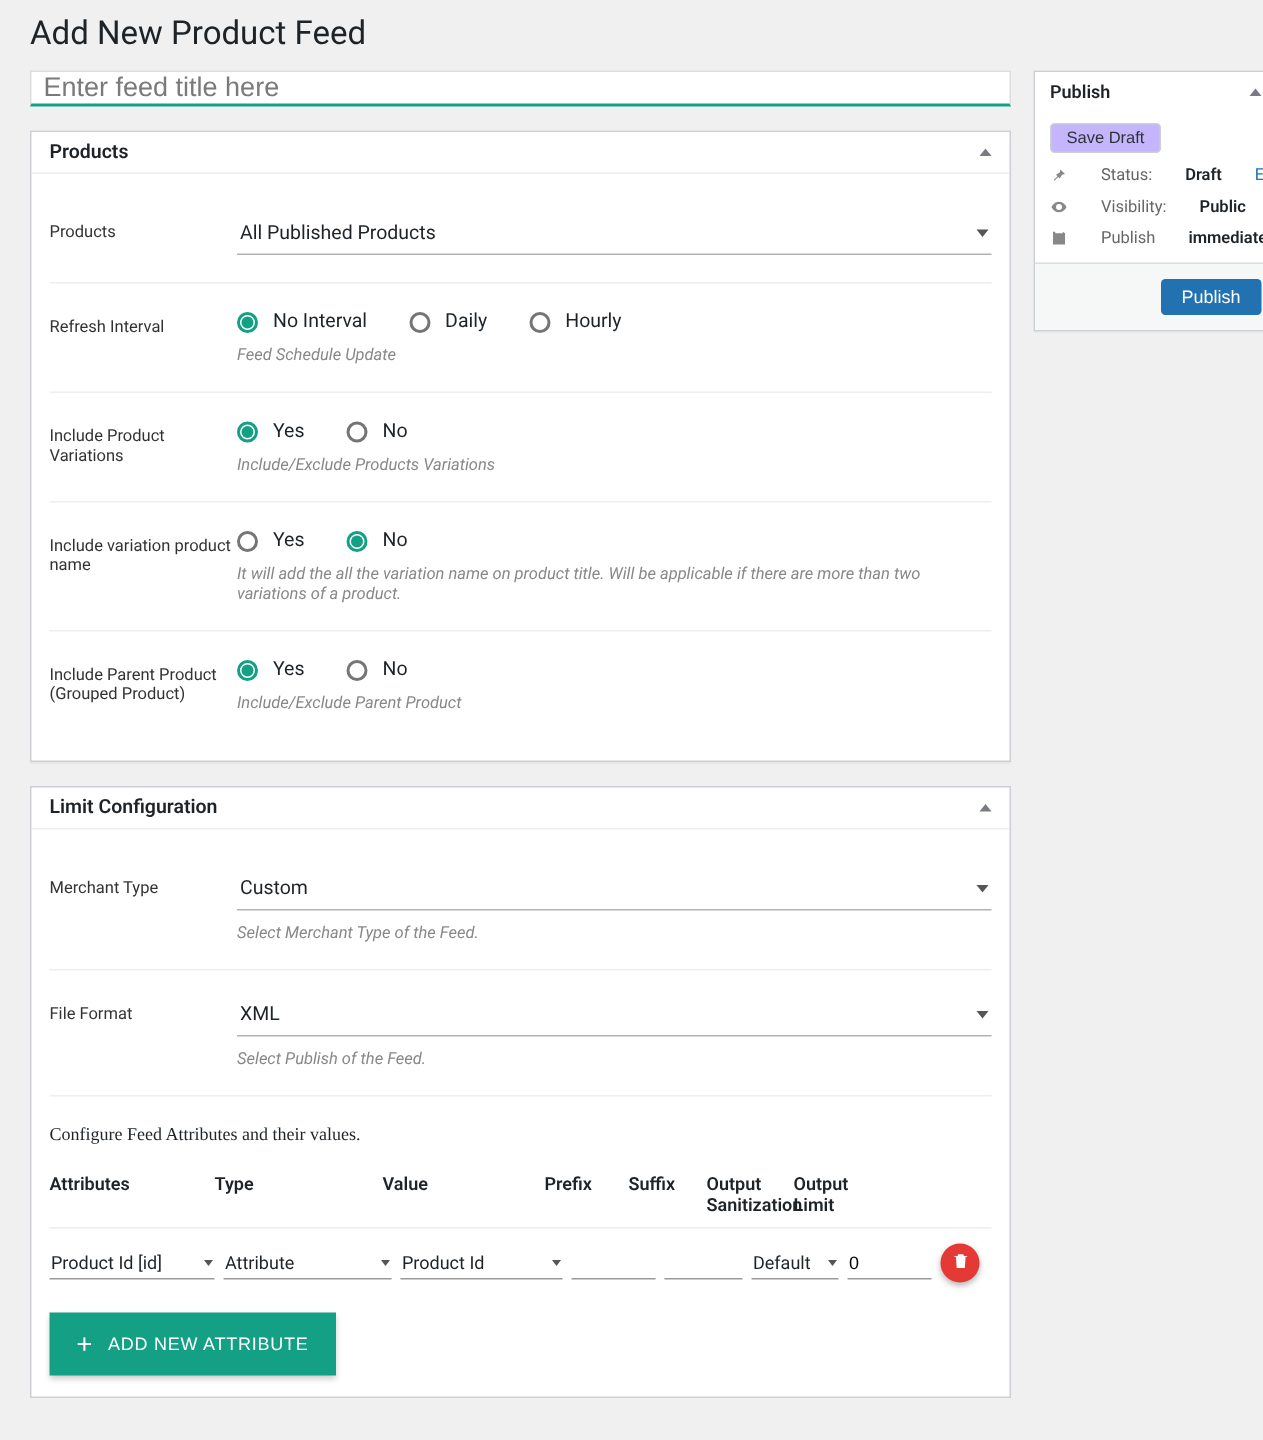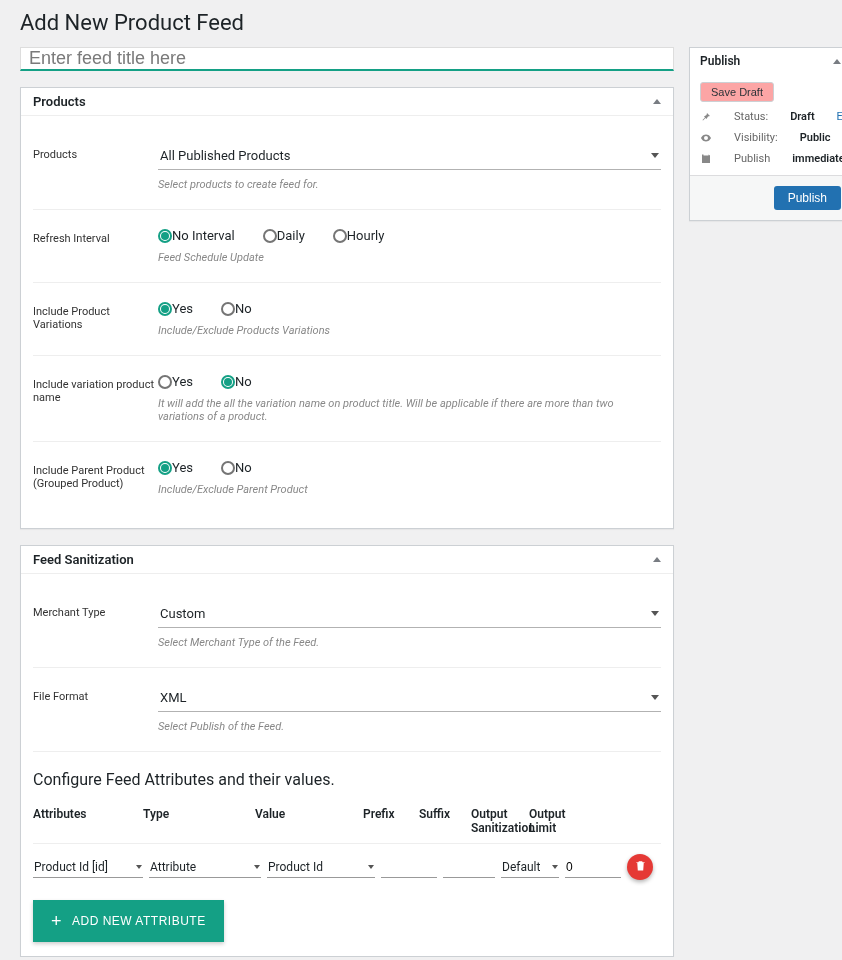--- a/index.html
+++ b/index.html
@@ -67,21 +67,21 @@
 .mat-select .caret {
   width: 0; height: 0;
   border-left: 4px solid transparent;
   border-right: 4px solid transparent;
   border-top: 5px solid #555;
 }
 .helper { font-size: 11px; font-style: italic; color: #888; margin-top: 8px; }
 
 .radio-group { display: flex; gap: 28px; align-items: center; }
 .radio {
-  display: flex; align-items: center; cursor: pointer;
+  display: flex; align-items: center; gap: 10px; cursor: pointer;
   font-size: 13px;
 }
 .radio-circle {
   width: 14px; height: 14px; border: 2px solid #757575; border-radius: 50%;
   display: flex; align-items: center; justify-content: center;
 }
 .radio.checked .radio-circle { border-color: #14a085; }
 .radio.checked .radio-circle::after {
   content: ""; width: 8px; height: 8px; background: #14a085; border-radius: 50%;
 }
@@ -126,36 +126,36 @@
 .add-attr-btn {
   display: inline-flex; align-items: center; gap: 10px;
   background: #14a085; color: #fff; text-transform: uppercase;
   font-size: 12px; font-weight: 500; letter-spacing: 0.5px;
   padding: 12px 18px; border: none; cursor: pointer;
   box-shadow: 0 2px 4px rgba(0,0,0,0.2);
   margin-top: 10px;
 }
 .plus-ic { font-size: 18px; line-height: 1; }
 
-.configure-text { font-size: 16px; padding: 18px 0 10px 0; }
+.configure-text { font-size: 12px; padding: 18px 0 10px 0; font-family: Liberation Serif, serif; }
 
 
 .side-postbox {
   background: #fff;
   border: 1px solid #ccd0d4;
   box-shadow: 0 1px 1px rgba(0,0,0,.04);
 }
 .side-postbox .hdr {
   display: flex; justify-content: space-between; align-items: center;
   padding: 6px 10px;
 }
 .side-postbox .hdr h2 { font-size: 12px; font-weight: 600; }
 .side-inside { padding: 8px 10px 10px 10px; font-size: 11px; }
 .save-draft-btn {
-  background: #fca5a5; border: 1px solid #ccd0d4; color: #2c3338;
+  background: #c4b5fd; border: 1px solid #ccd0d4; color: #2c3338;
   padding: 3px 10px; font-size: 11px; border-radius: 3px; cursor: pointer;
 }
 .pub-row { display: flex; align-items: center; gap: 22px; margin: 8px 0; color: #666; font-size: 11px; }
 .pub-row b { color: #1d2327; font-weight: 600; }
 .edit-link { color: #2271b1; text-decoration: none; cursor: pointer; }
 .pub-actions {
   background: #f6f7f7; margin: 10px -10px -10px -10px; padding: 10px;
   display: flex; justify-content: flex-end; border-top: 1px solid #dcdcde;
 }
 .publish-btn {
@@ -184,21 +184,20 @@
         </div>
         <div class="inside">
 
           <div class="field-row">
             <div class="field-label">Products</div>
             <div class="field-control">
               <div class="mat-select">
                 <span>All Published Products</span>
                 <span class="caret"></span>
               </div>
-              <div class="helper">Select products to create feed for.</div>
             </div>
           </div>
 
           <div class="field-row">
             <div class="field-label">Refresh Interval</div>
             <div class="field-control">
               <div class="radio-group">
                 <label class="radio checked">
                   <span class="radio-circle"></span>
                   <span>No Interval</span>
@@ -266,21 +265,21 @@
               <div class="helper">Include/Exclude Parent Product</div>
             </div>
           </div>
 
         </div>
       </div>
 
       
       <div class="postbox">
         <div class="postbox-header">
-          <h2>Feed Sanitization</h2>
+          <h2>Limit Configuration</h2>
           <span class="toggle-indicator"></span>
         </div>
         <div class="inside">
 
           <div class="field-row">
             <div class="field-label">Merchant Type</div>
             <div class="field-control">
               <div class="mat-select">
                 <span>Custom</span>
                 <span class="caret"></span>

